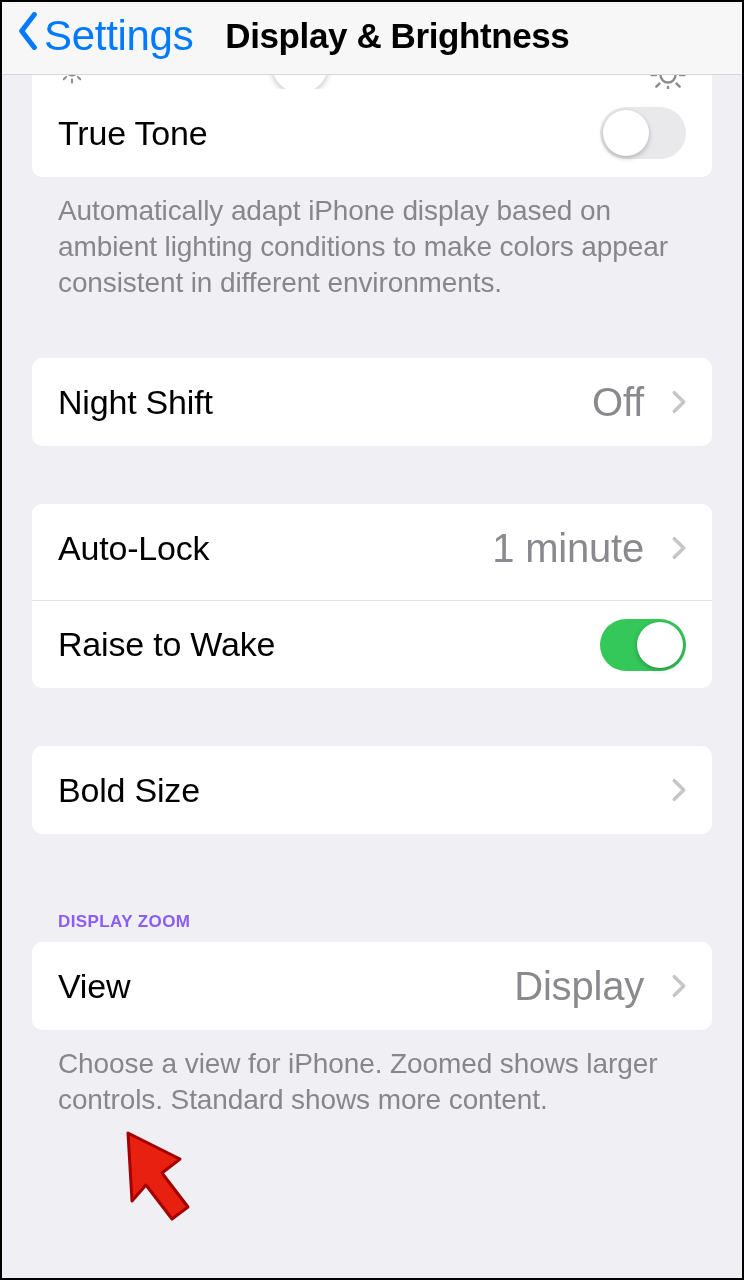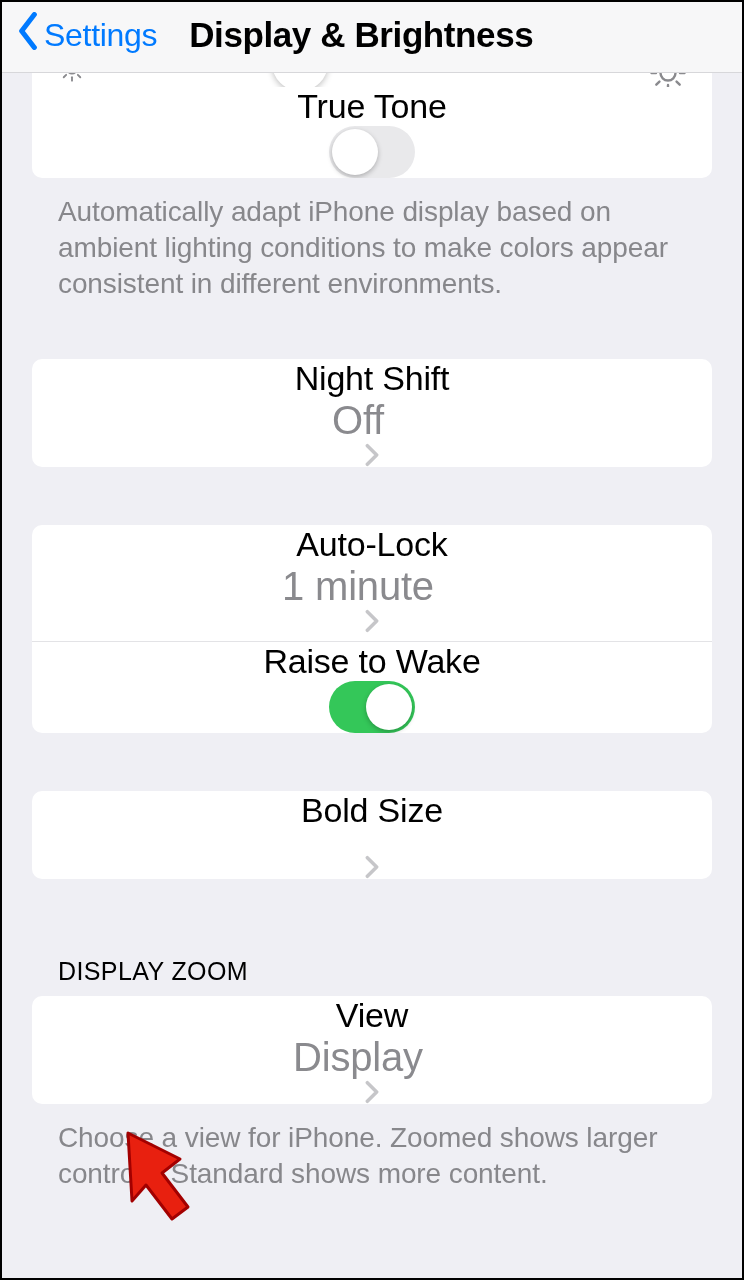--- a/index.html
+++ b/index.html
@@ -15,21 +15,21 @@
     align-items: center;
     padding: 10px 14px 14px 14px;
     background: #f7f7f8;
     border-bottom: 1px solid #d7d7da;
     gap: 4px;
   }
   .nav .back {
     display: flex;
     align-items: center;
     color: #007aff;
-    font-size: 32px;
+    font-size: 42px;
     letter-spacing: -0.3px;
   }
   .nav .back svg { width: 24px; height: 38px; margin-right: 4px; }
   .nav .title {
     font-size: 35px;
     font-weight: 700;
     color: #000;
     margin-left: 28px;
     letter-spacing: -0.4px;
   }
@@ -49,40 +49,40 @@
 
   .row {
     display: flex;
     align-items: center;
     justify-content: center;
     padding: 0 26px;
     min-height: 88px;
     font-size: 34px;
     color: #000;
     letter-spacing: -0.2px;
-    flex-direction: column;
   }
   .row + .row { border-top: 1px solid #e3e3e6; margin-top: 8px; }
   .row .label { flex: 1; }
   .row .value { color: #8a8a8e; font-size: 40px; margin-right: 28px; }
   .row .chev { color: #c6c6c9; }
   .row .chev svg { width: 14px; height: 24px; display:block; }
 
   .footer {
     padding: 16px 26px 0 26px;
     color: #87878b;
     font-size: 28px;
     line-height: 1.28;
     letter-spacing: -0.1px;
   }
   .header-label {
     padding: 0 26px 10px 26px;
-    color: #000000;
-    font-size: 25px;
+    color: #8b5cf6;
+    font-size: 17px;
     letter-spacing: 0.4px;
+    font-weight: bold;
   }
 
   .toggle {
     width: 86px; height: 52px; border-radius: 26px; position: relative;
     transition: background .2s;
   }
   .toggle .knob {
     position: absolute; top: 3px; width: 46px; height: 46px; border-radius: 23px;
     background: #fff; box-shadow: 0 2px 5px rgba(0,0,0,.25);
   }

